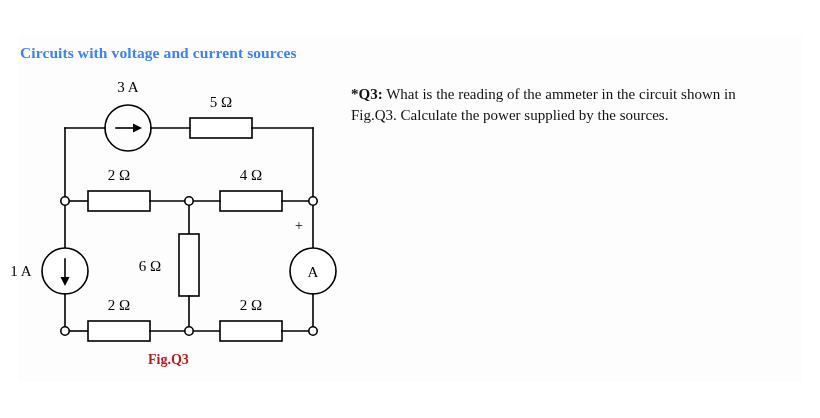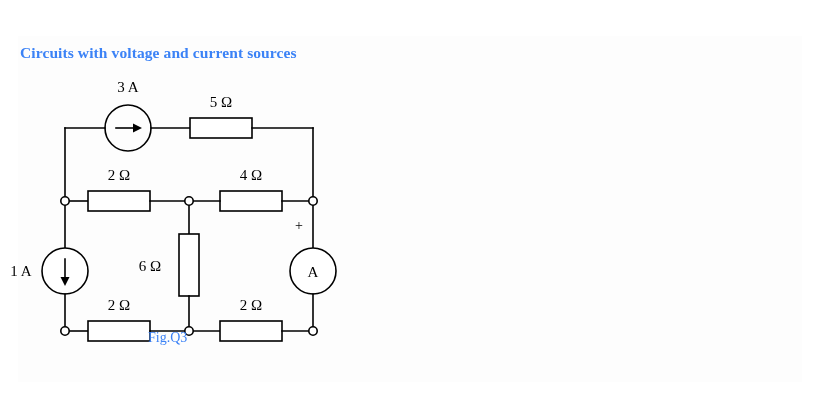--- a/index.html
+++ b/index.html
@@ -54,35 +54,38 @@
     position: absolute;
     left: 0px;
     top: 66px;
     width: 350px;
     height: 300px;
   }
   svg { display: block; }
   .figcap {
     position: absolute;
     left: 148px;
-    top: 264px;
+    top: 286px;
     font-size: 14px;
-    font-weight: normal;
-    color: #3b82f6;
+    font-weight: bold;
+    color: #b91c1c;
   }
 </style>
 </head>
 <body>
 
 <div id="page">
 
   <div class="panel"></div>
 
   <div class="title">Circuits with voltage and current sources</div>
 
+  <div class="question-block">
+    <span class="qlabel">*Q3:</span><span> What is the reading of the ammeter in the circuit shown in Fig.Q3. Calculate the power supplied by the sources.</span>
+  </div>
 
   <div class="circuit-wrap">
     <svg width="350" height="300" viewBox="0 0 350 300" xmlns="http://www.w3.org/2000/svg">
       <g stroke="#000000" stroke-width="1.6" fill="none" stroke-linecap="square">
 
         <line x1="65" y1="135" x2="65" y2="62"></line>
 
         <line x1="65" y1="62" x2="105" y2="62"></line>
 
         <circle cx="128" cy="62" r="23" stroke-width="1.6"></circle>

